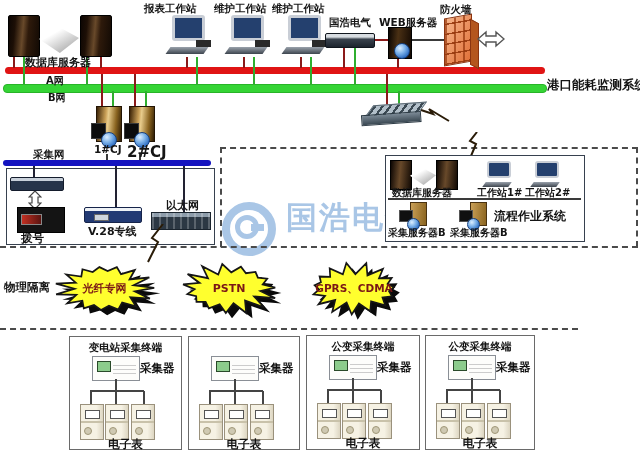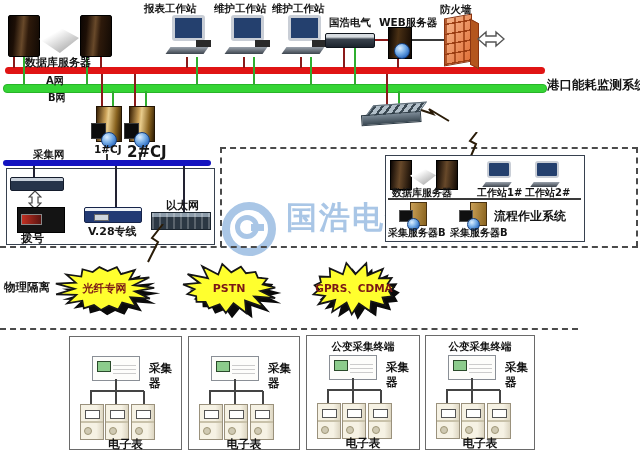--- a/index.html
+++ b/index.html
@@ -51,21 +51,21 @@
   .cs{position:absolute;width:28px;height:27px;z-index:3;}
   .cs-body{position:absolute;left:11px;top:0;width:15px;height:22px;background:linear-gradient(95deg,#caa057,#8a6420);border:1px solid #4a3210;}
   .cs-mon{position:absolute;left:0;top:8px;width:12px;height:10px;background:#101010;border:1px solid #555;}
   
   .solidbox{position:absolute;border:1px solid #37414f;background:#fff;z-index:3;}
   .termbox{position:absolute;border:1px solid #6a6a6a;background:#fff;z-index:3;}
   .termbox .t-title{position:absolute;top:4px;left:0;right:0;text-align:center;font-weight:bold;font-size:10.5px;}
   .col{position:absolute;left:22px;top:19px;width:46px;height:23px;background:#fdfdfb;border:1px solid #8a8f96;}
   .col-scr{position:absolute;left:4px;top:4px;width:12px;height:9px;background:#8ccc8c;border:1px solid #2a4a2a;}
   .col-lines{position:absolute;left:20px;top:6px;right:3px;height:11px;background:repeating-linear-gradient(0deg,#ccc 0 1px,transparent 1px 4px);}
-  .t-collector-lbl{position:absolute;left:79px;top:24px;font-weight:bold;font-size:11.5px;}
+  .t-collector-lbl{position:absolute;left:70px;top:24px;font-weight:bold;font-size:11.5px;}
   .meter{position:absolute;width:22px;height:34px;background:linear-gradient(90deg,#f6f2e4 70%,#ddd6c2 100%);border:1px solid #9a917c;}
   .m-disp{position:absolute;left:4px;top:5px;width:13px;height:7px;background:#fff;border:1px solid #555;}
   .m-band{position:absolute;left:0;top:16px;width:100%;height:2px;background:#c9c2aa;}
   .m-dot{position:absolute;left:3px;top:22px;width:6px;height:6px;background:#cfc9b2;border:1px solid #a09878;border-radius:50%;}
   .t-meter-lbl{position:absolute;left:0;right:0;top:100px;text-align:center;font-weight:bold;font-size:11.5px;}
   .t-ln{position:absolute;background:#444;}
   
   .sb{position:absolute;z-index:3;}
   .sb svg{position:absolute;left:0;top:0;width:100%;height:100%;overflow:visible;}
   .sb-text{position:absolute;inset:0;display:flex;align-items:center;justify-content:center;text-align:center;font-weight:bold;color:#7a1616;z-index:1;line-height:1.25;}
@@ -259,20 +259,21 @@
   </div>
   <div class="sb" style="left:303px;top:261px;width:102px;height:55px;">
     <svg viewBox="0 0 120 62" preserveAspectRatio="none">
         <polygon class="sb-shadow" fill="#0a0a0a" transform="translate(7,6)" points="79.1,56.5 65.8,47.8 57.3,60.3 51.3,46.7 34.4,57.4 37.9,44.0 18.3,48.7 25.9,39.3 12.4,37.7 18.9,32.1 13.7,27.3 21.1,24.0 19.5,17.5 32.0,17.8 31.4,8.3 46.9,15.0 51.0,2.2 61.6,14.8 74.5,2.4 75.8,16.2 94.0,9.0 89.4,19.6 104.3,19.2 99.5,25.9 106.9,29.6 101.2,34.0 104.7,39.8 93.5,41.2 96.7,49.9 80.1,45.5"></polygon>
         <polygon class="sb-main" fill="#ffff2e" stroke="#161616" stroke-width="2" points="79.1,56.5 65.8,47.8 57.3,60.3 51.3,46.7 34.4,57.4 37.9,44.0 18.3,48.7 25.9,39.3 12.4,37.7 18.9,32.1 13.7,27.3 21.1,24.0 19.5,17.5 32.0,17.8 31.4,8.3 46.9,15.0 51.0,2.2 61.6,14.8 74.5,2.4 75.8,16.2 94.0,9.0 89.4,19.6 104.3,19.2 99.5,25.9 106.9,29.6 101.2,34.0 104.7,39.8 93.5,41.2 96.7,49.9 80.1,45.5"></polygon>
       </svg>
     <div class="sb-text" style="font-size:10.5px;">GPRS、CDMA</div>
   </div>
 
   <div class="termbox" style="left:69px;top:336px;width:111px;height:112px;">
+    <div class="t-title">变电站采集终端</div>
     <div class="col">
         <div class="col-scr"></div>
         <div class="col-lines"></div>
       </div>
     <div class="t-collector-lbl">采集器</div>
     <div class="t-ln" style="left:45px;top:42px;width:1.5px;height:11px;"></div>
     <div class="t-ln" style="left:20px;top:53px;width:54px;height:1.5px;"></div>
     <div class="t-ln" style="left:20px;top:54px;width:1.5px;height:13px;"></div>
     <div class="t-ln" style="left:45px;top:54px;width:1.5px;height:13px;"></div>
     <div class="t-ln" style="left:73px;top:54px;width:1.5px;height:13px;"></div>

